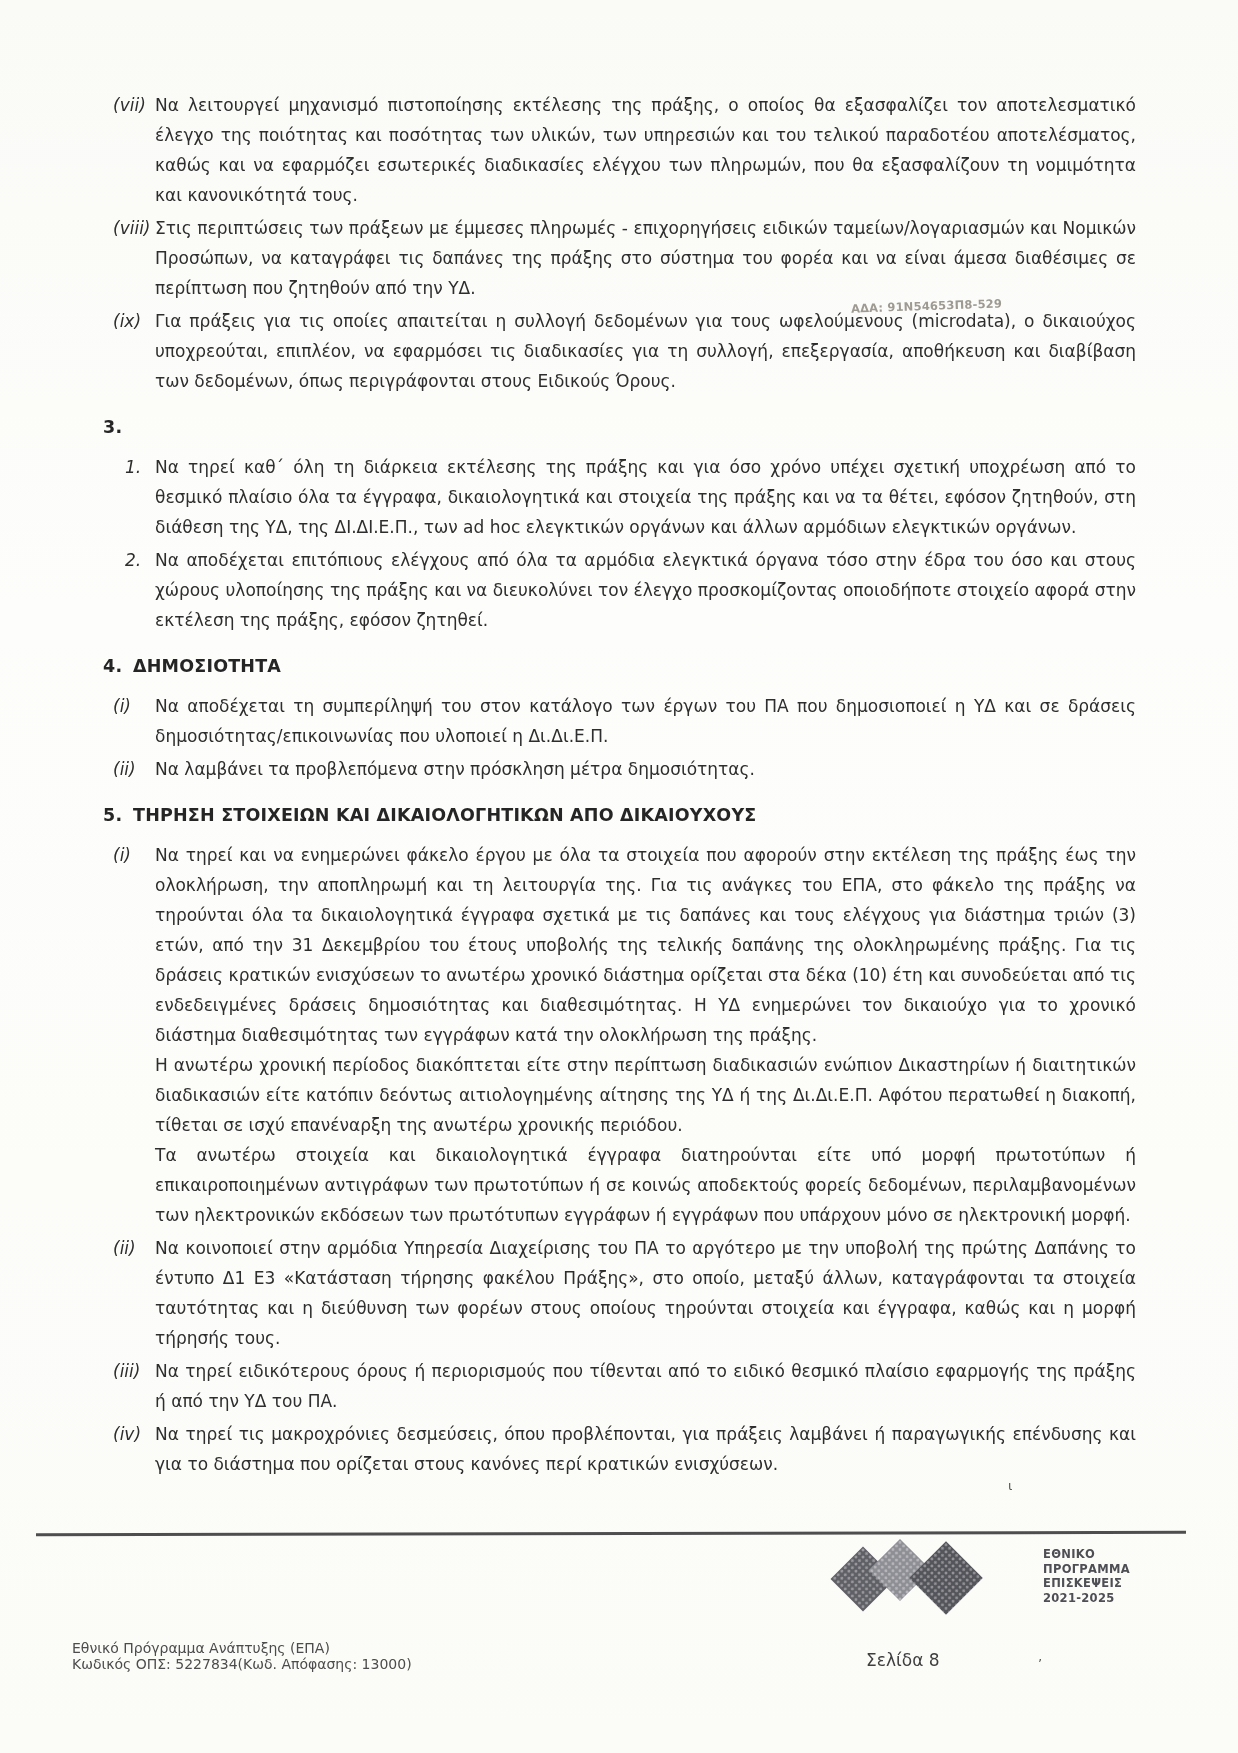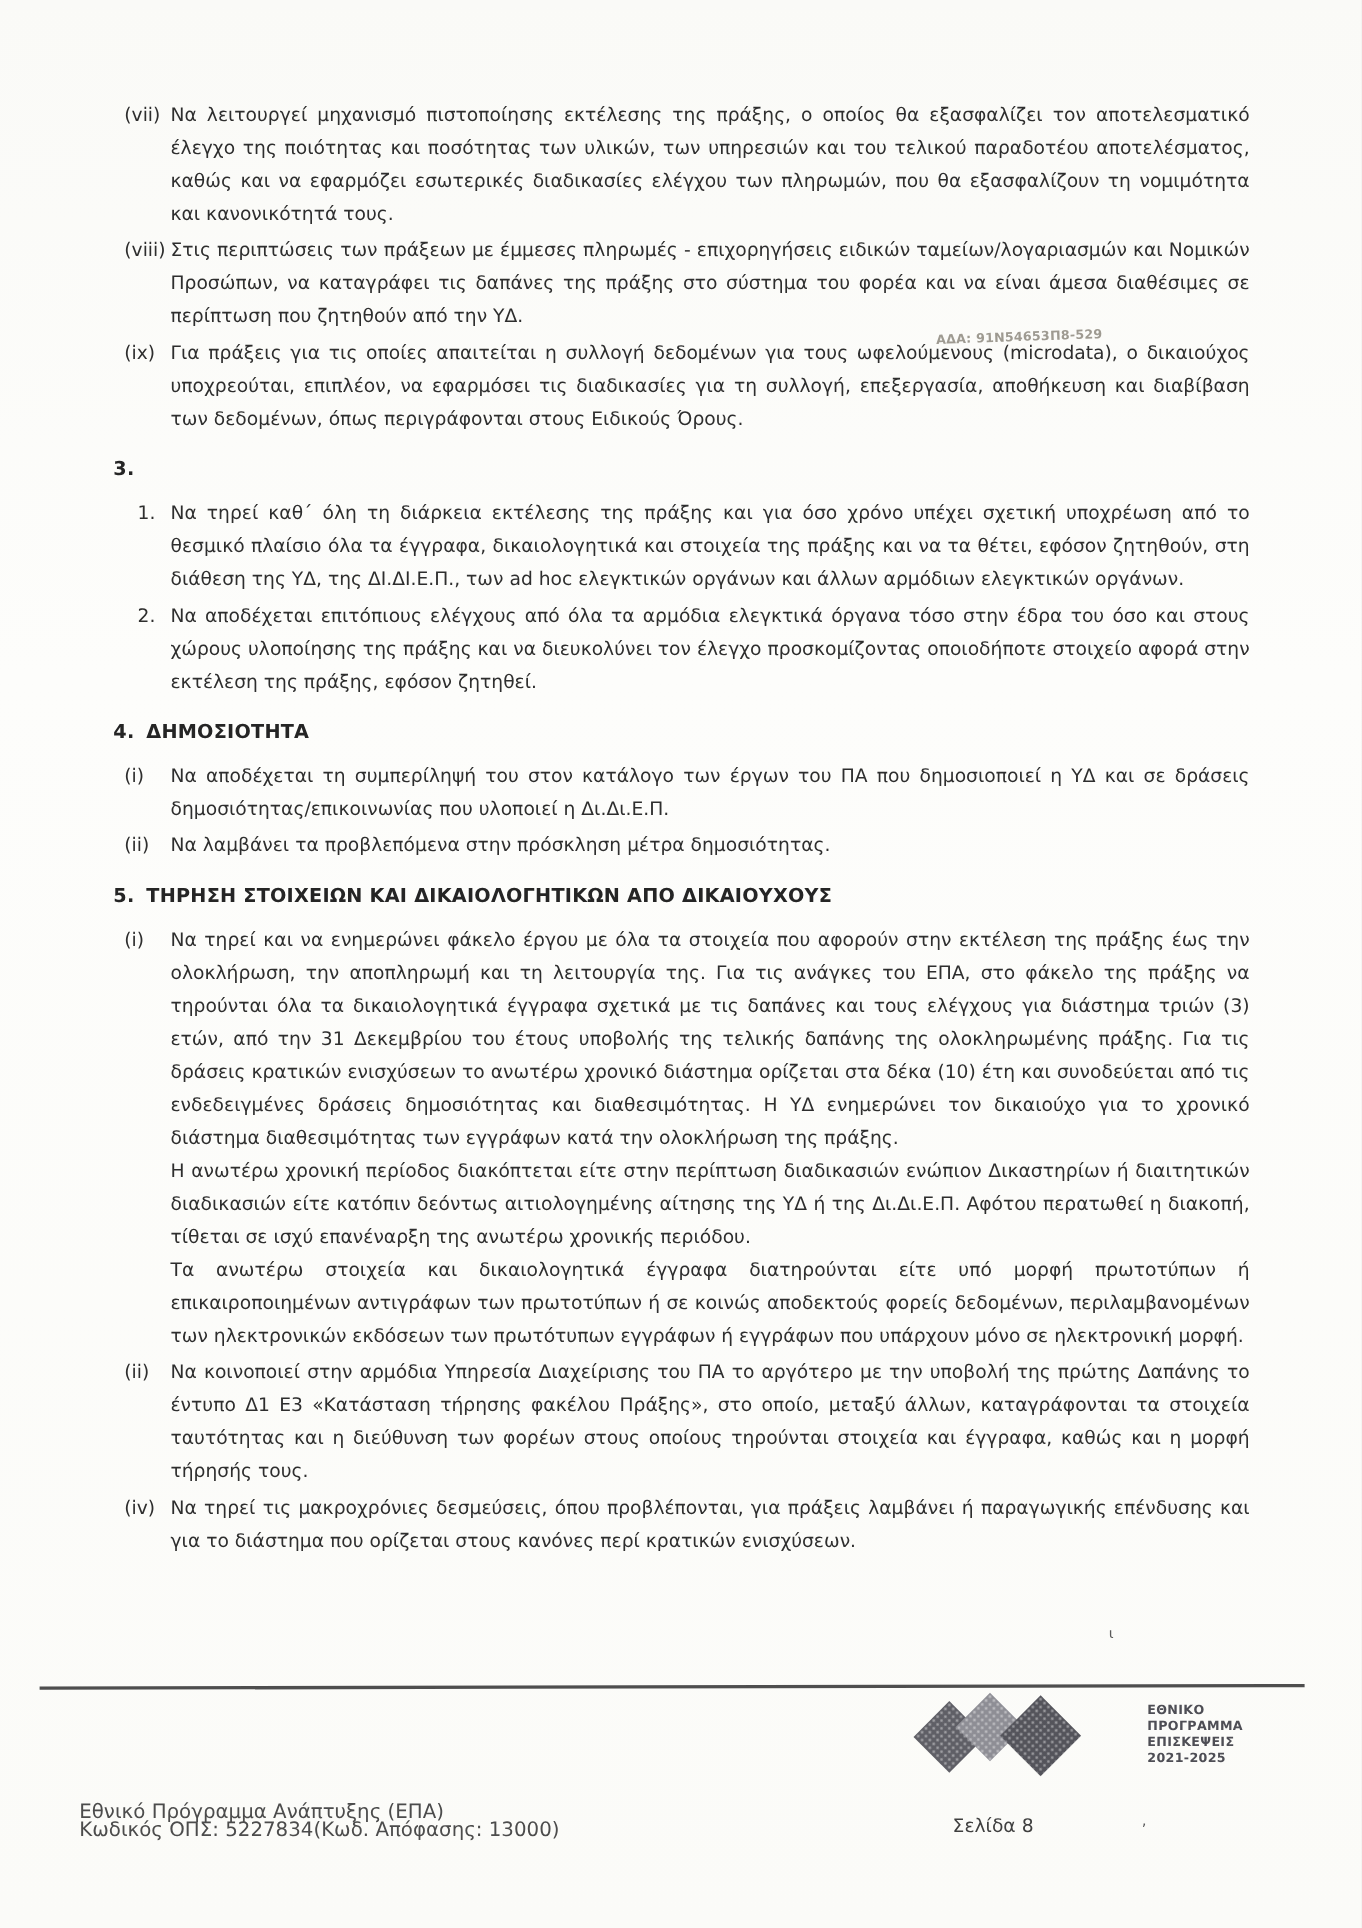--- a/index.html
+++ b/index.html
@@ -3,21 +3,21 @@
 <meta charset="utf-8">
 <style>
   html,body { margin:0; padding:0; background:#e8e8e6; }
   .page {
     position:relative; width:1238px; height:1753px;
     background:linear-gradient(180deg,#fafaf7 0%,#fdfdfb 35%,#fbfbf8 100%);
     font-family:"DejaVu Sans", sans-serif; color:#2e2e2e; overflow:hidden;
   }
   .content { position:absolute; left:103px; top:90px; width:1033px; font-size:17px; line-height:30px; }
   .li { display:flex; padding-left:10px; margin-bottom:3px; position:relative; }
-  .li .marker { flex:0 0 42px; }
+  .li .marker { flex:0 0 42px;font-style:italic; }
   .li .body { flex:1; text-align:justify; }
   .li.num { padding-left:22px; }
   .li.num .marker { flex:0 0 30px; }
   .heading { display:flex; font-weight:bold; font-size:17.5px; margin:16px 0 10px 0; color:#252525; letter-spacing:.2px; }
   .h-num { flex:0 0 30px; }
   .para { text-align:justify; }
   .wm {
     position:absolute; top:-15px; left:748px; font-size:11.5px; color:#8e8a80;
     transform:rotate(-2deg); letter-spacing:.2px; white-space:nowrap; font-weight:bold; opacity:.85;
   }
@@ -28,21 +28,21 @@
     background-image:radial-gradient(rgba(255,255,255,0.38) 1px, transparent 1.6px);
     background-size:5px 5px;
   }
   .d1 { left:8px;  top:16px; width:46px; height:46px; background-color:#5f5f66; }
   .d2 { left:46px; top:8px;  width:44px; height:44px; background-color:#8e8e95; }
   .d3 { left:88px; top:12px; width:52px; height:52px; background-color:#54545b; }
   .logo-text {
     position:absolute; left:1043px; top:1547px; font-size:11.5px; font-weight:bold;
     line-height:14.5px; color:#4e4e55; letter-spacing:.3px;
   }
-  .footer-left { position:absolute; left:72px; top:1640px; font-size:18px; line-height:16px; color:#4c4c4c; }
+  .footer-left { position:absolute; left:72px; top:1640px; font-size:14px; line-height:16px; color:#4c4c4c; }
   .page-num { position:absolute; left:866px; top:1650px; font-size:17px; color:#3f3f3f; }
   .artifact { position:absolute; color:#5a5a5a; font-size:13px; }
   .a1 { left:1008px; top:1478px; }
   .a2 { left:1038px; top:1656px; }
 </style>
 </head>
 <body>
 
 <div class="page">
 
@@ -97,20 +97,24 @@
         <div class="para">Να τηρεί και να ενημερώνει φάκελο έργου με όλα τα στοιχεία που αφορούν στην εκτέλεση της πράξης έως την ολοκλήρωση, την αποπληρωμή και τη λειτουργία της. Για τις ανάγκες του ΕΠΑ, στο φάκελο της πράξης να τηρούνται όλα τα δικαιολογητικά έγγραφα σχετικά με τις δαπάνες και τους ελέγχους για διάστημα τριών (3) ετών, από την 31 Δεκεμβρίου του έτους υποβολής της τελικής δαπάνης της ολοκληρωμένης πράξης. Για τις δράσεις κρατικών ενισχύσεων το ανωτέρω χρονικό διάστημα ορίζεται στα δέκα (10) έτη και συνοδεύεται από τις ενδεδειγμένες δράσεις δημοσιότητας και διαθεσιμότητας. Η ΥΔ ενημερώνει τον δικαιούχο για το χρονικό διάστημα διαθεσιμότητας των εγγράφων κατά την ολοκλήρωση της πράξης.</div>
         <div class="para">Η ανωτέρω χρονική περίοδος διακόπτεται είτε στην περίπτωση διαδικασιών ενώπιον Δικαστηρίων ή διαιτητικών διαδικασιών είτε κατόπιν δεόντως αιτιολογημένης αίτησης της ΥΔ ή της Δι.Δι.Ε.Π. Αφότου περατωθεί η διακοπή, τίθεται σε ισχύ επανέναρξη της ανωτέρω χρονικής περιόδου.</div>
         <div class="para">Τα ανωτέρω στοιχεία και δικαιολογητικά έγγραφα διατηρούνται είτε υπό μορφή πρωτοτύπων ή επικαιροποιημένων αντιγράφων των πρωτοτύπων ή σε κοινώς αποδεκτούς φορείς δεδομένων, περιλαμβανομένων των ηλεκτρονικών εκδόσεων των πρωτότυπων εγγράφων ή εγγράφων που υπάρχουν μόνο σε ηλεκτρονική μορφή.</div>
       </div>
     </div>
     <div class="li">
       <span class="marker">(ii)</span>
       <div class="body">Να κοινοποιεί στην αρμόδια Υπηρεσία Διαχείρισης του ΠΑ το αργότερο με την υποβολή της πρώτης Δαπάνης το έντυπο Δ1 Ε3 «Κατάσταση τήρησης φακέλου Πράξης», στο οποίο, μεταξύ άλλων, καταγράφονται τα στοιχεία ταυτότητας και η διεύθυνση των φορέων στους οποίους τηρούνται στοιχεία και έγγραφα, καθώς και η μορφή τήρησής τους.</div>
     </div>
     <div class="li">
+      <span class="marker">(iii)</span>
+      <div class="body">Να τηρεί ειδικότερους όρους ή περιορισμούς που τίθενται από το ειδικό θεσμικό πλαίσιο εφαρμογής της πράξης ή από την ΥΔ του ΠΑ.</div>
+    </div>
+    <div class="li">
       <span class="marker">(iv)</span>
       <div class="body">Να τηρεί τις μακροχρόνιες δεσμεύσεις, όπου προβλέπονται, για πράξεις λαμβάνει ή παραγωγικής επένδυσης και για το διάστημα που ορίζεται στους κανόνες περί κρατικών ενισχύσεων.</div>
     </div>
 
   </div>
 
   <div class="rule"></div>
 
   <div class="logo">
     <div class="diamond d1"></div>

